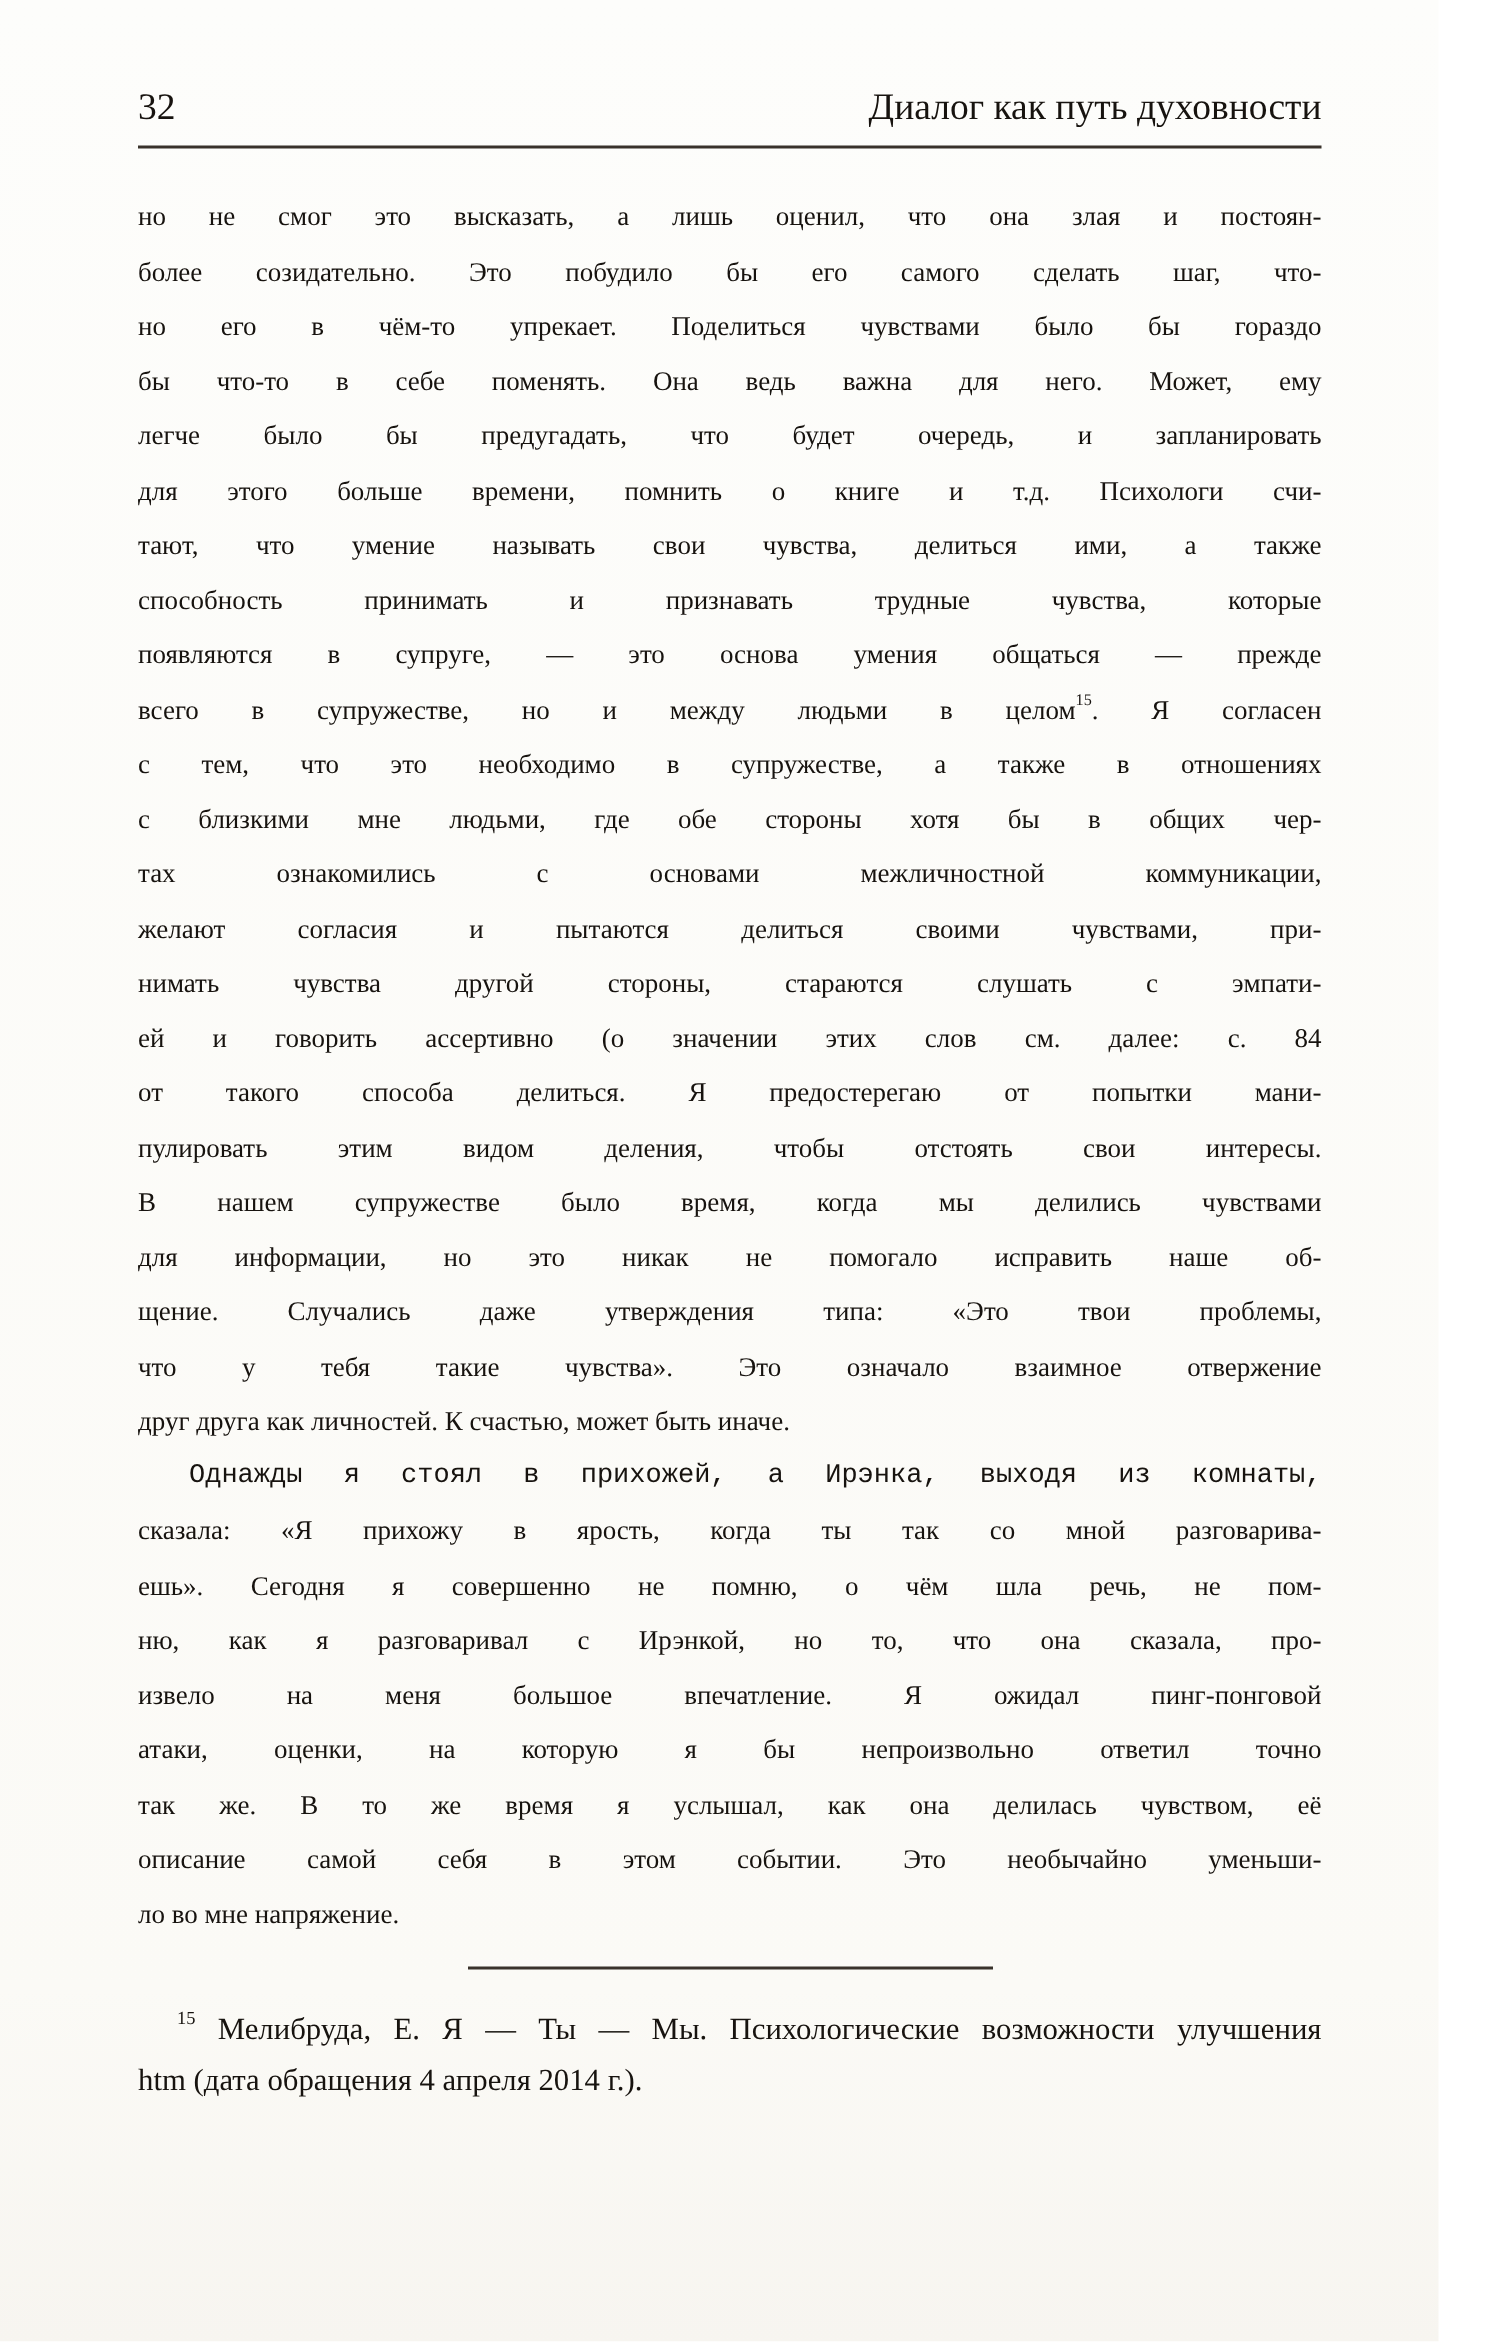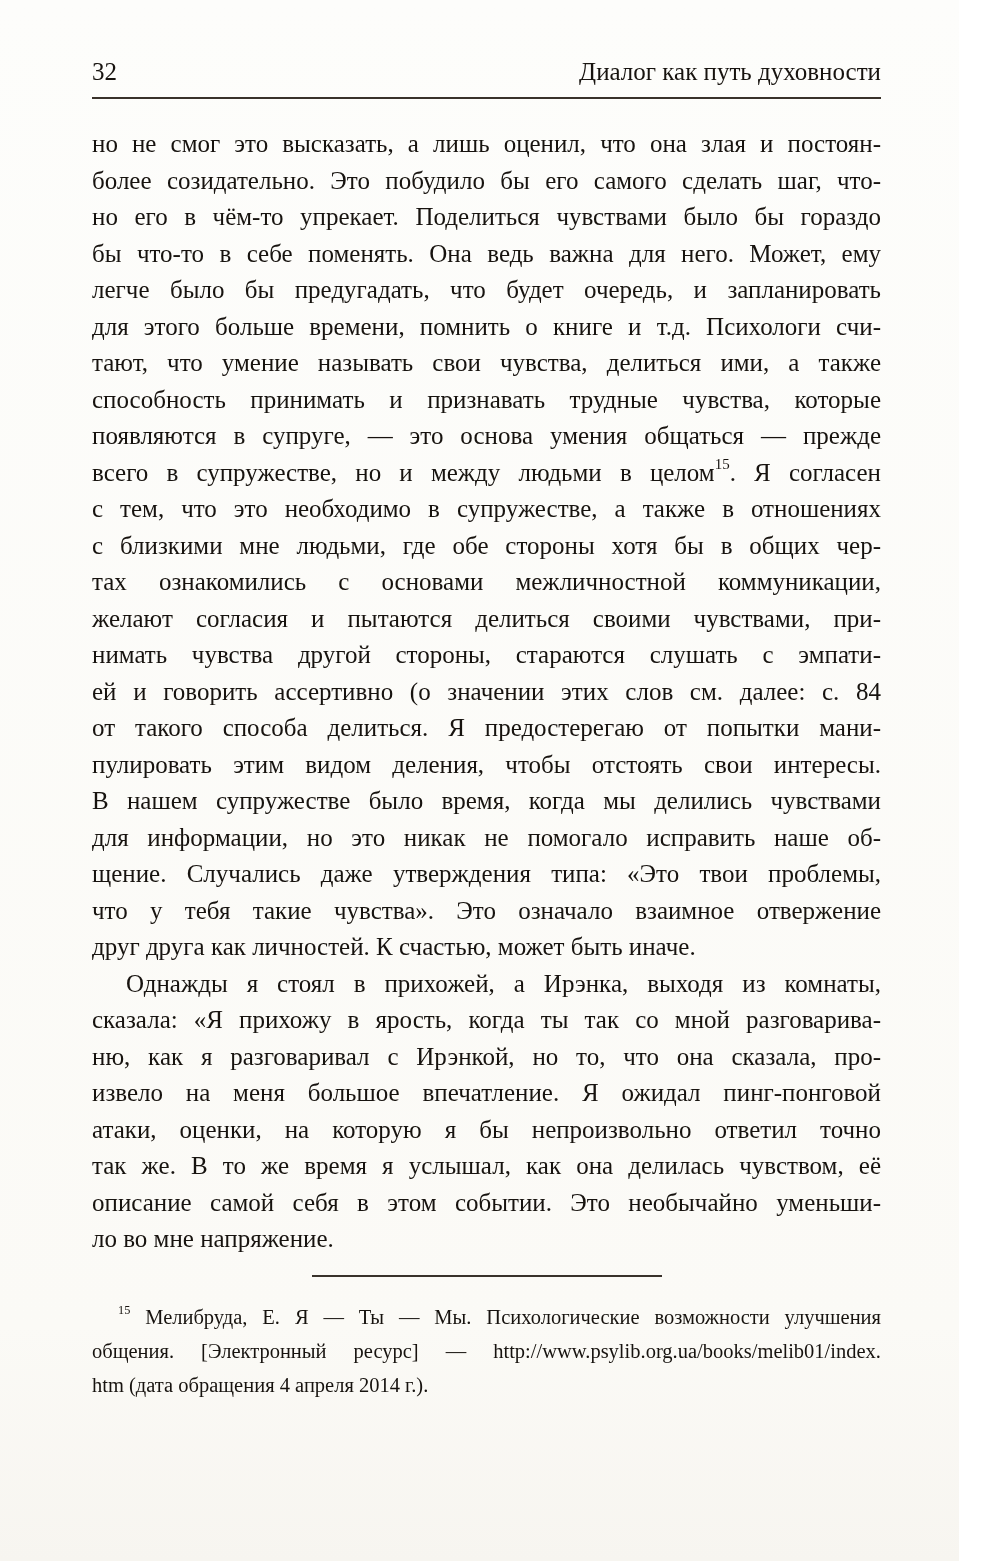--- a/index.html
+++ b/index.html
@@ -31,32 +31,33 @@
   .header-title {
     text-align: right;
   }
   .header-rule {
     border: none;
     border-top: 2px solid #39322b;
     margin: 5px 0 0 0;
   }
   .body-text {
     margin-top: 27px;
-    font-size: 25px;
+    font-size: 18px;
     line-height: 36.5px;
   }
   .line {
     text-align: justify;
     text-align-last: justify;
   }
   .line.last {
     text-align-last: left;
   }
   .para-indent .line:first-child {
     text-indent: 34px;
+    font-family: Liberation Mono, monospace;
   }
   .italic {
     font-style: italic;
   }
   sup {
     font-size: 0.6em;
     line-height: 0;
     position: relative;
     top: -0.15em;
     vertical-align: super;
@@ -110,30 +111,30 @@
         <div class="line"><span>пулировать этим видом деления, чтобы отстоять свои интересы.</span></div>
         <div class="line"><span>В нашем супружестве было время, когда мы делились чувствами</span></div>
         <div class="line"><span>для информации, но это никак не помогало исправить наше об-</span></div>
         <div class="line"><span>щение. Случались даже утверждения типа: «Это твои проблемы,</span></div>
         <div class="line"><span>что у тебя такие чувства». Это означало взаимное отвержение</span></div>
         <div class="line last"><span>друг друга как личностей. К счастью, может быть иначе.</span></div>
       </div>
     <div class="paragraph para-indent">
         <div class="line"><span>Однажды я стоял в прихожей, а Ирэнка, выходя из комнаты,</span></div>
         <div class="line"><span>сказала: «Я прихожу в ярость, когда ты так со мной разговарива-</span></div>
+        <div class="line"><span>ешь». Сегодня я совершенно не помню, о чём шла речь, не пом-</span></div>
         <div class="line"><span>ню, как я разговаривал с Ирэнкой, но то, что она сказала, про-</span></div>
         <div class="line"><span>извело на меня большое впечатление. Я ожидал пинг-понговой</span></div>
         <div class="line"><span>атаки, оценки, на которую я бы непроизвольно ответил точно</span></div>
         <div class="line"><span>так же. В то же время я услышал, как она делилась чувством, её</span></div>
         <div class="line"><span>описание самой себя в этом событии. Это необычайно уменьши-</span></div>
         <div class="line last"><span>ло во мне напряжение.</span></div>
       </div>
   </div>
 
   <hr class="footnote-rule">
 
   <div class="footnote">
       <div class="line"><sup>15</sup><span> Мелибруда, Е. Я — Ты — Мы. Психологические возможности улучшения</span></div>
-      <div class="line"><span>общения. [Электронный ресурс] — http://www.psylib.org.ua/books/melib01/index.</span></div>
       <div class="line last"><span>htm (дата обращения 4 апреля 2014 г.).</span></div>
     </div>
 
 </div>
 
 </body></html>

